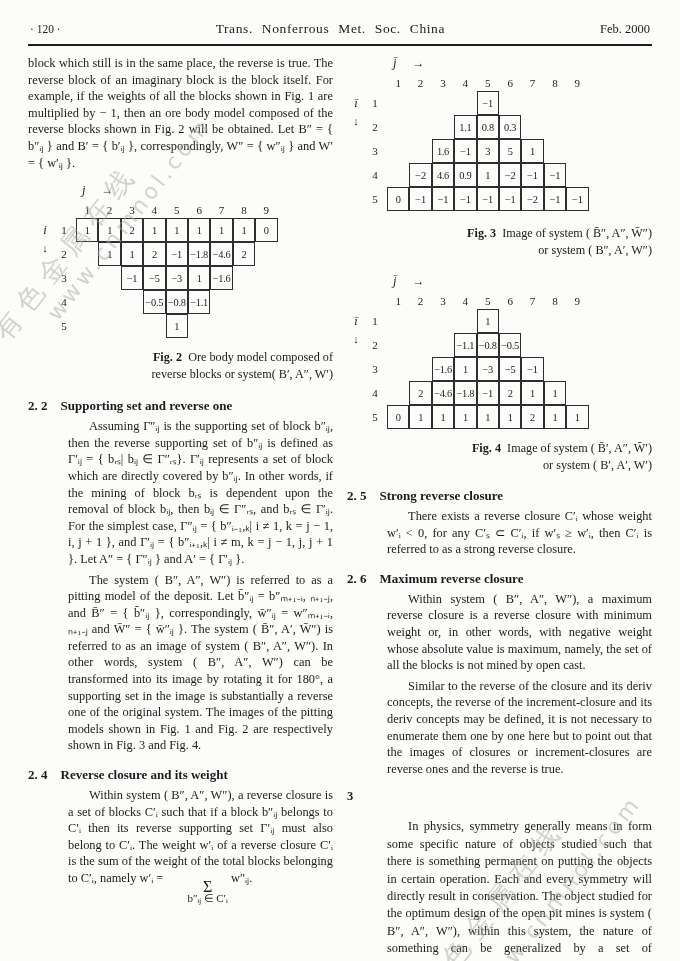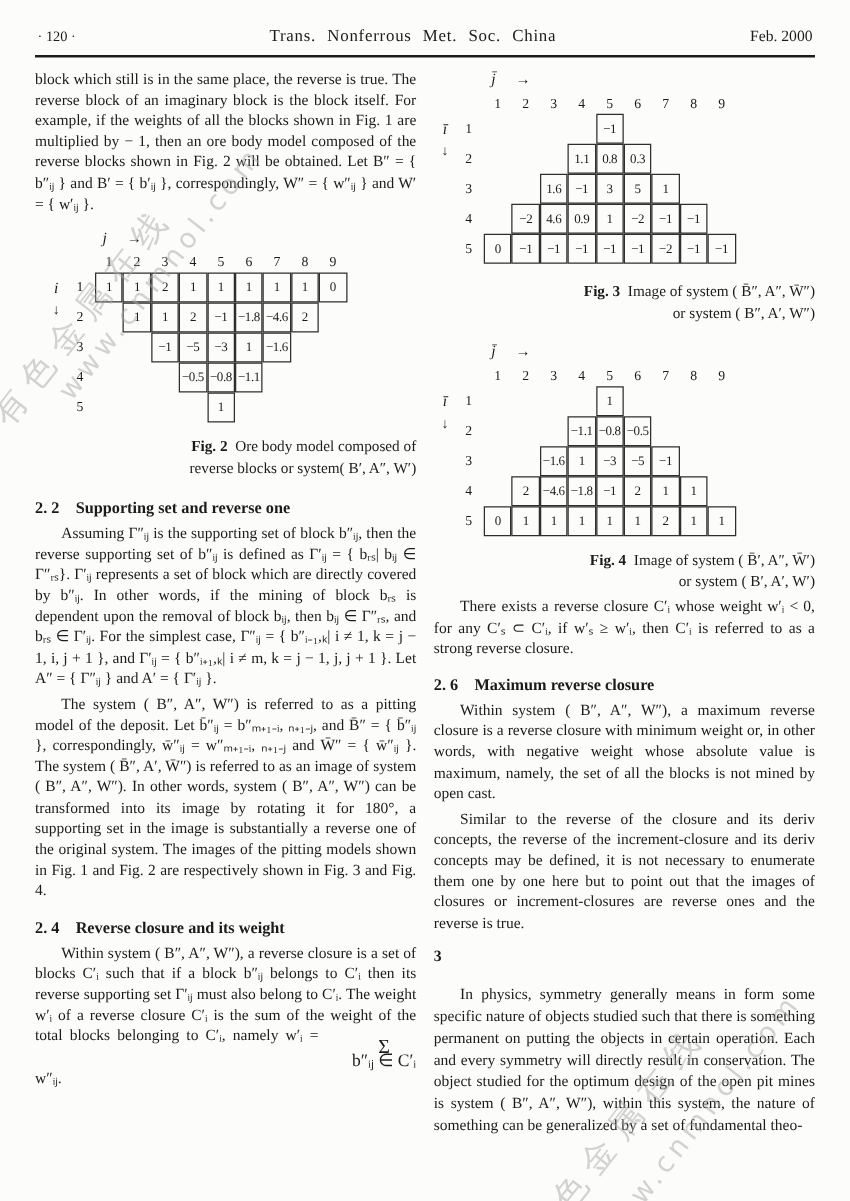--- a/index.html
+++ b/index.html
@@ -8,38 +8,38 @@
   
   .hdr{display:flex;justify-content:space-between;align-items:baseline;
        margin:0 28px;padding:21px 2px 7px 2px;border-bottom:2px solid #1d1d1d;}
   .hdr .pgnum{font-size:11.5px;}
   .hdr .jtitle{flex:1;text-align:center;font-size:13.5px;word-spacing:5px;letter-spacing:.6px;}
   .hdr .jdate{font-size:12.5px;}
   
   .cols{display:flex;gap:14px;padding:0 28px;}
   .col{width:305px;}
   p.body{font-size:12.4px;line-height:16.6px;text-align:justify;margin:4px 0 0 0;}
-  p.body.ind{text-indent:1.7em;}
+  p.body.ind{text-indent:1.7em;margin-left:40px;}
   .sech{display:flex;align-items:center;margin:13px 0 0 0;font-weight:bold;font-size:13px;}
   .sech .num{margin-right:13px;white-space:nowrap;}
   
   .pyr{display:grid;grid-template-rows:18px 17px repeat(5,24px);margin-top:12px;}
   .pyr .axisj{grid-row:1;font-size:12.5px;font-style:italic;padding-left:6px;display:flex;align-items:flex-start;line-height:14px;}
   .pyr .axisj .arr{font-style:normal;margin-left:16px;font-size:12px;}
   .pyr .colh,.pyr .rowh{display:flex;align-items:center;justify-content:center;font-size:11px;}
   .pyr .axisi{display:flex;align-items:center;justify-content:center;font-size:12.5px;font-style:italic;}
   .pyr .axisi.dn{font-style:normal;font-size:11px;align-items:flex-start;}
   .pyr .cellf{border:1px solid #2e2e2e;display:flex;align-items:center;justify-content:center;
               font-size:10.4px;white-space:nowrap;letter-spacing:-.3px;overflow:visible;}
   .cap{text-align:right;font-size:12.2px;line-height:16.5px;margin-top:11px;}
   .cap b{font-weight:bold;}
   
   .sumwrap{display:inline-flex;flex-direction:column;align-items:center;vertical-align:-10px;line-height:normal;}
   .sigma{font-size:16px;line-height:14px;}
-  .sumsub{font-size:14px;line-height:9px;}
+  .sumsub{font-size:11px;line-height:9px;}
   
   .wm{position:absolute;white-space:nowrap;pointer-events:none;color:rgba(168,168,168,.5);
       transform:rotate(-52deg);transform-origin:left bottom;font-family:"DejaVu Sans",sans-serif;}
   .wm.cn{font-size:27px;letter-spacing:9px;}
   .wm.url{font-size:22px;letter-spacing:4px;}
 </style>
 </head>
 <body>
 
 <div class="page">
@@ -235,20 +235,24 @@
           <div class="cellf" style="grid-area: 7 / 8;">1</div>
           <div class="cellf" style="grid-area: 7 / 9;">2</div>
           <div class="cellf" style="grid-area: 7 / 10;">1</div>
           <div class="cellf" style="grid-area: 7 / 11;">1</div>
         </div>
       <div class="cap">
         <b>Fig. 4</b>&nbsp;&nbsp;<span>Image of system ( B̄′, A″, W̄′)</span><br>
         <span>or system ( B′, A′, W′)</span>
       </div>
 
+      <div class="sech" style="margin-top:15px;">
+        <span class="num">2. 5</span>
+        <span>Strong reverse closure</span>
+      </div>
       <p class="body ind">There exists a reverse closure C′ᵢ whose weight w′ᵢ &lt; 0, for any C′ₛ ⊂ C′ᵢ, if w′ₛ ≥ w′ᵢ, then C′ᵢ is referred to as a strong reverse closure.</p>
 
       <div class="sech">
         <span class="num">2. 6</span>
         <span>Maximum reverse closure</span>
       </div>
       <p class="body ind">Within system ( B″, A″, W″), a maximum reverse closure is a reverse closure with minimum weight or, in other words, with negative weight whose absolute value is maximum, namely, the set of all the blocks is not mined by open cast.</p>
       <p class="body ind">Similar to the reverse of the closure and its deriv concepts, the reverse of the increment-closure and its deriv concepts may be defined, it is not necessary to enumerate them one by one here but to point out that the images of closures or increment-closures are reverse ones and the reverse is true.</p>
 
       <div class="sech" style="margin-top:12px;font-size:12.6px;">

